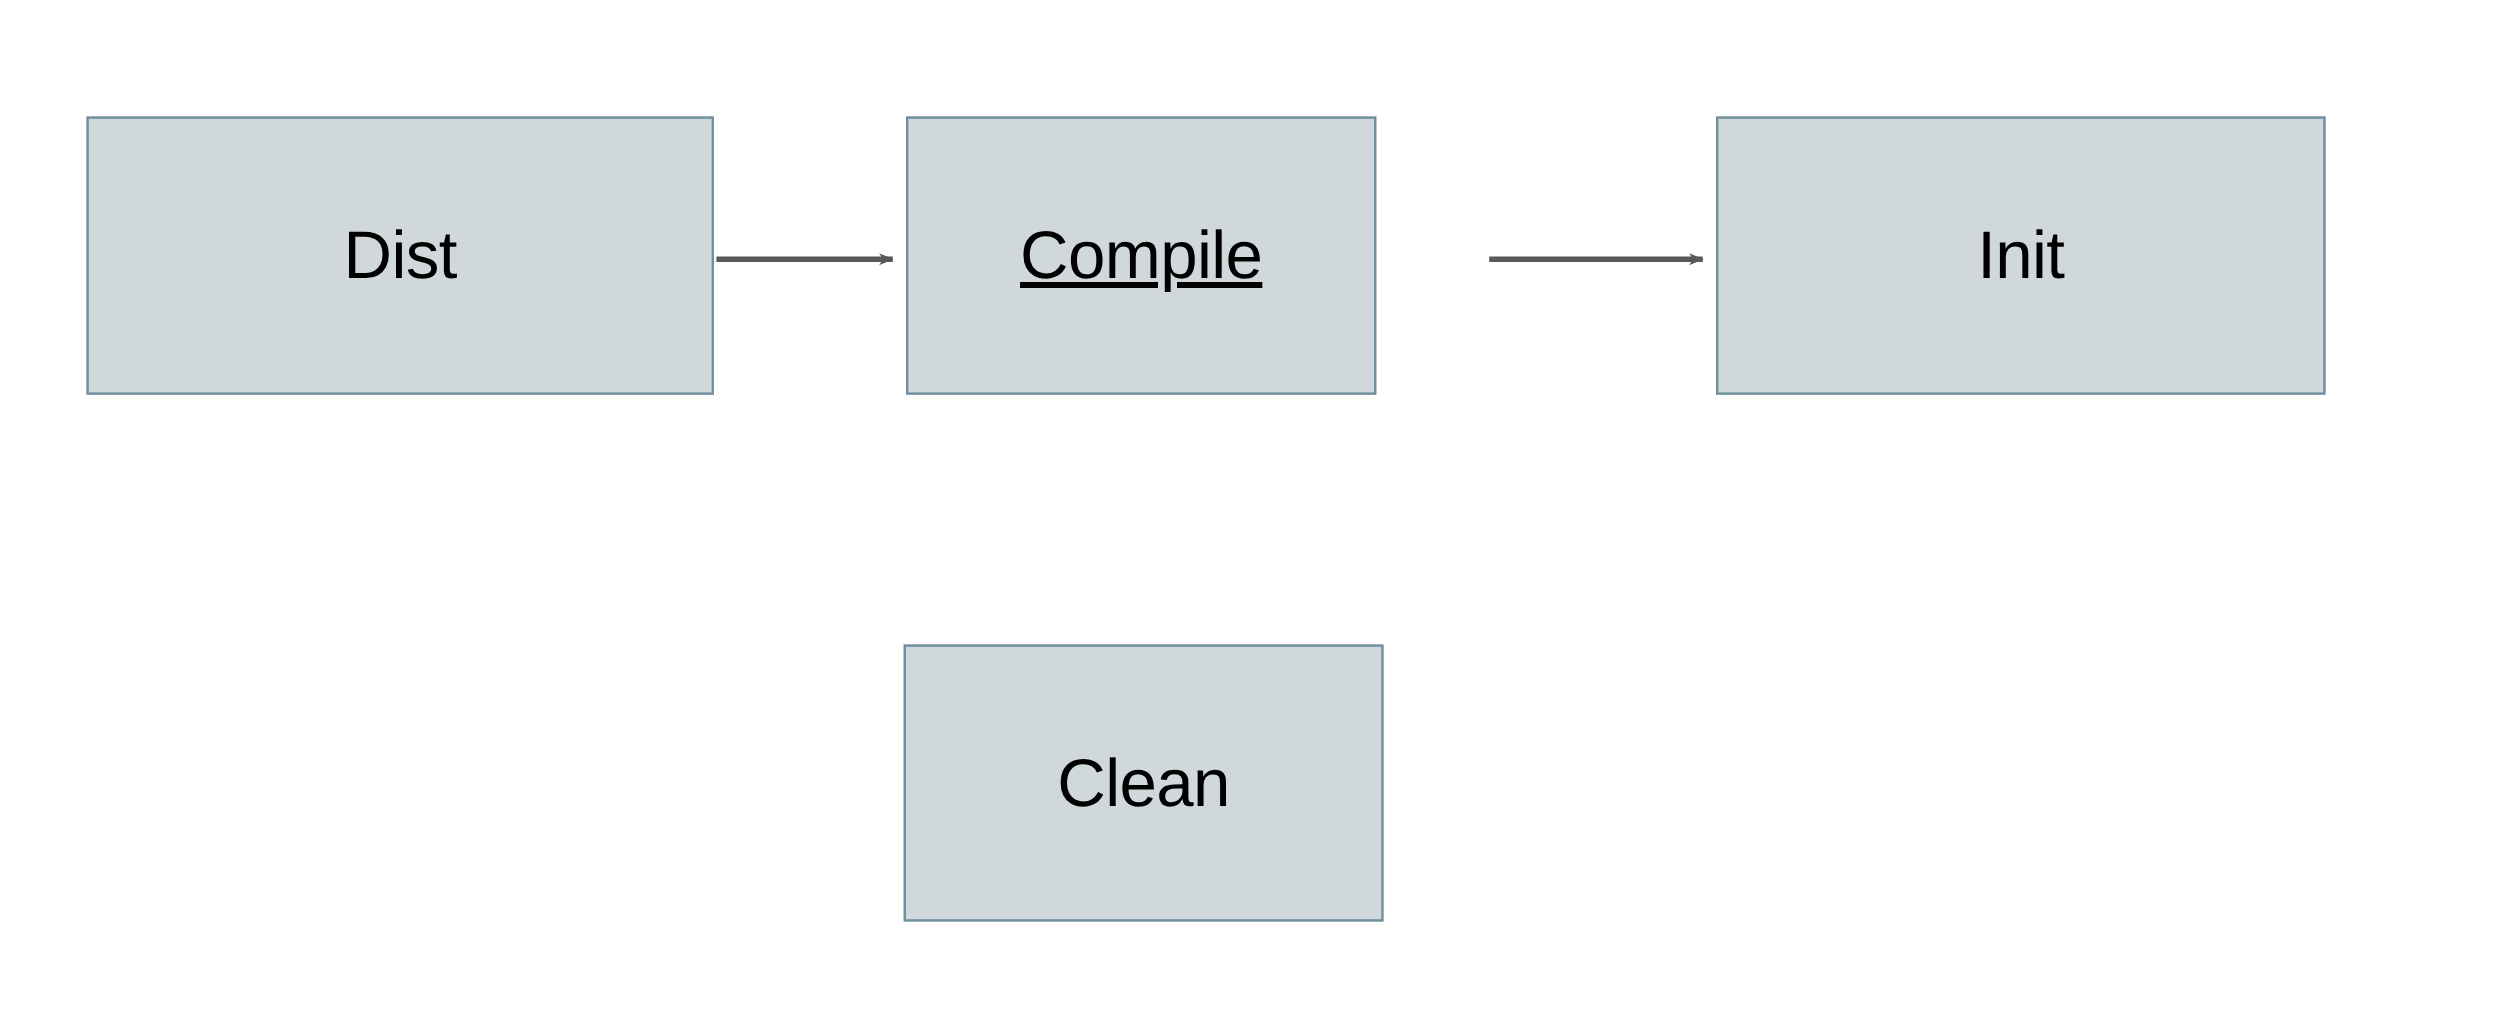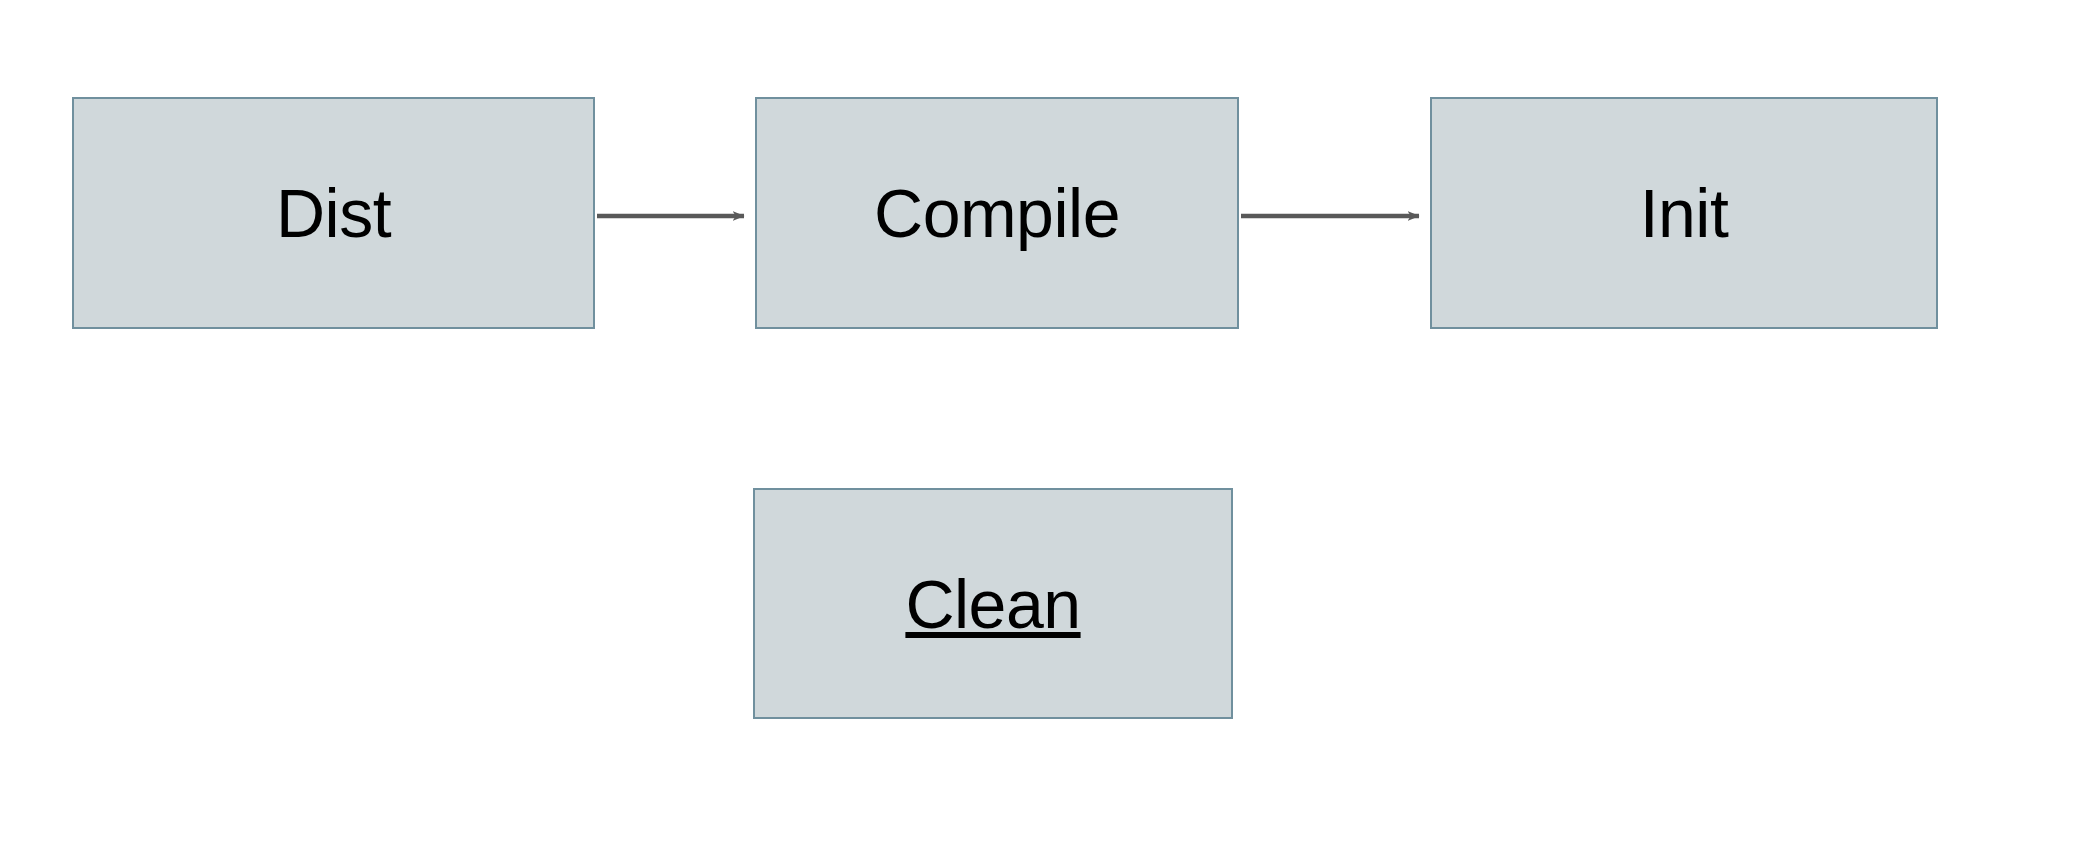--- a/index.html
+++ b/index.html
@@ -23,41 +23,41 @@
     position: absolute;
     box-sizing: border-box;
     background: #d0d8db;
     border: 2px solid #70909e;
     display: flex;
     align-items: center;
     justify-content: center;
   }
   .node-label {
     font-family: "Liberation Sans", sans-serif;
-    font-size: 68px;
+    font-size: 56px;
     font-weight: 400;
     line-height: 1;
     color: #000000;
     letter-spacing: -0.5px;
     white-space: nowrap;
     user-select: none;
   }
   .edge-layer {
     position: absolute;
     left: 0;
     top: 0;
     width: 2078px;
     height: 848px;
     pointer-events: none;
   }
   
   #node-dist    { left: 72px;   top: 97px;  width: 523px; height: 232px; }
-  #node-compile { left: 755px;  top: 97px;  width: 484px; height: 232px; }
+  #node-compile { left: 755px;  top: 97px;  width: 392px; height: 232px; text-decoration: underline; }
   #node-init    { left: 1430px; top: 97px;  width: 508px; height: 232px; }
-  #node-clean   { left: 753px;  top: 488px; width: 480px; height: 231px; text-decoration: underline; }
+  #node-clean   { left: 753px;  top: 537px; width: 400px; height: 231px; }
 </style>
 </head>
 <body>
 
 <div id="canvas">
 
   <svg class="edge-layer" viewBox="0 0 2078 848" width="2078" height="848" xmlns="http://www.w3.org/2000/svg">
     <defs>
       <marker id="arrowhead" viewBox="0 0 12 10" refX="11.4" refY="5" markerWidth="12" markerHeight="10" orient="auto-start-reverse" markerUnits="userSpaceOnUse">
         <path d="M 0 0 L 12 5 L 0 10 L 3.2 5 Z" fill="#595959"></path>

